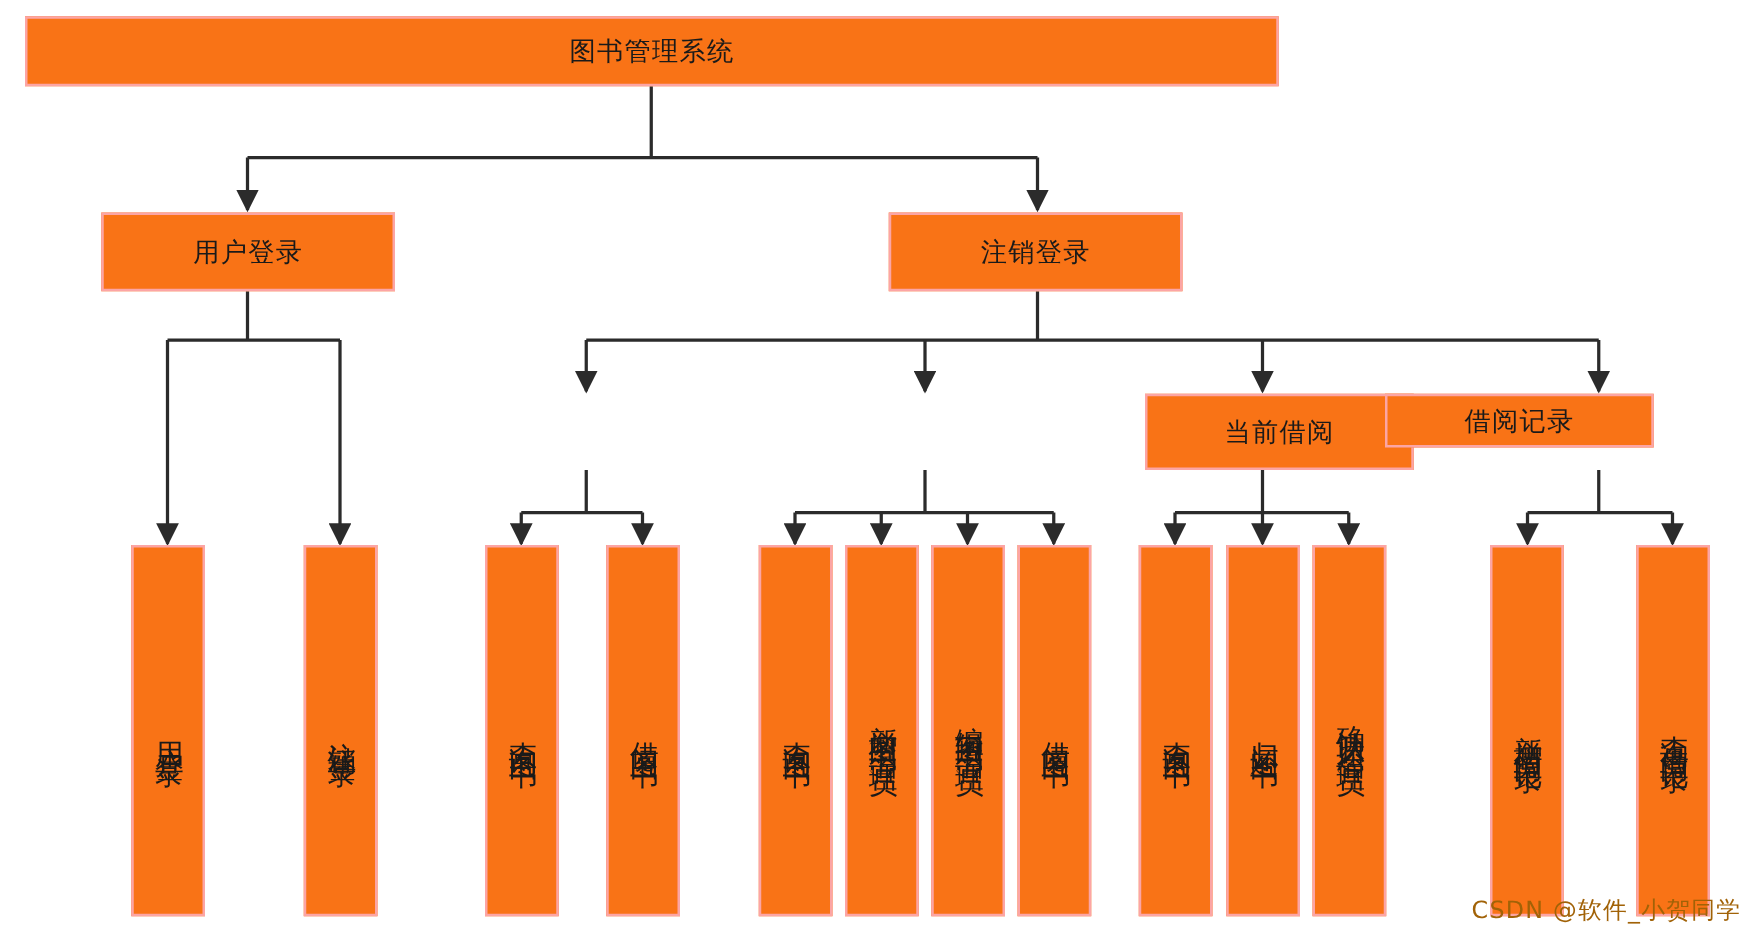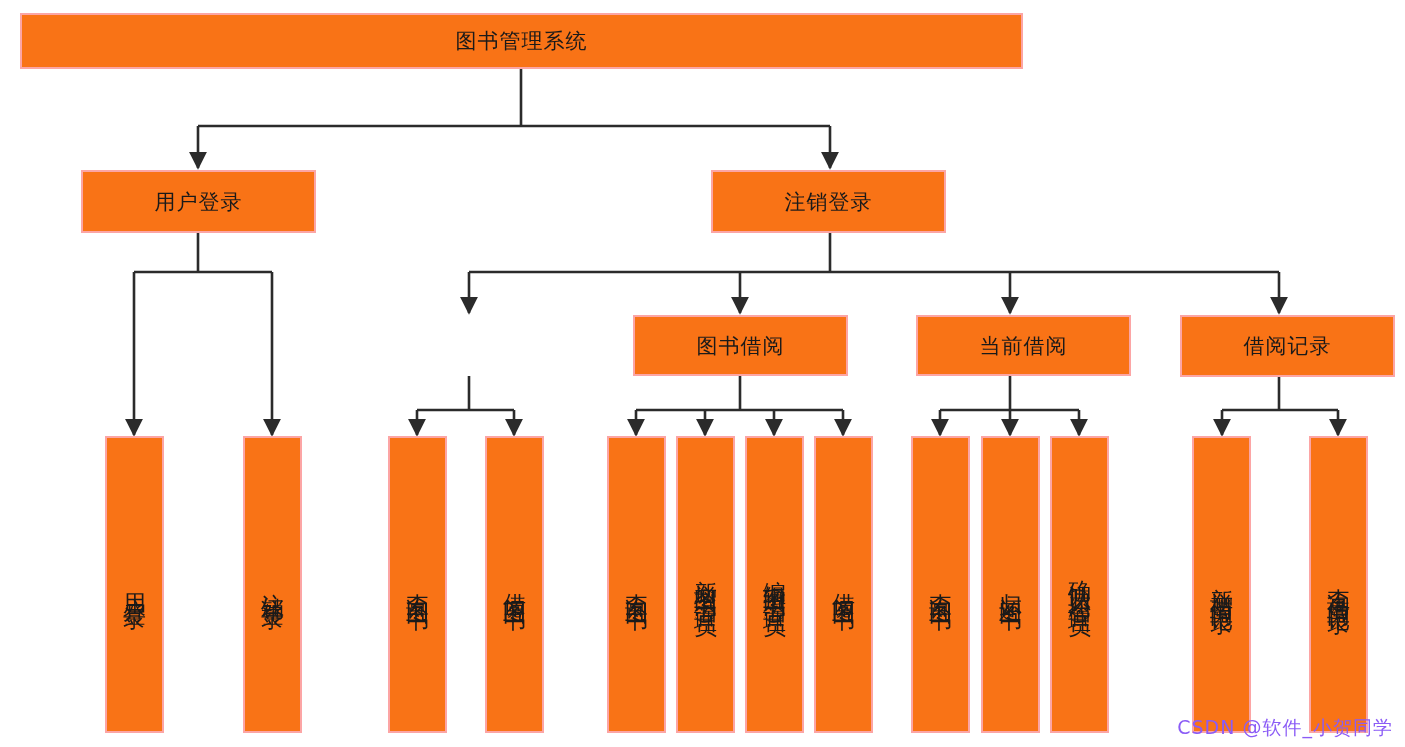--- a/index.html
+++ b/index.html
@@ -59,21 +59,21 @@
     letter-spacing: 5px;
     white-space: nowrap;
     text-align: center;
   }
   
   #watermark {
     position: absolute;
     right: 12px;
     bottom: 6px;
     font-size: 19px;
-    color: #8b5cf6;
+    color: #a16207;
     letter-spacing: 1px;
     white-space: nowrap;
     z-index: 3;
     pointer-events: none;
   }
 </style>
 </head>
 <body>
 
 <div id="canvas">
@@ -136,29 +136,26 @@
 
   <div class="node lvl1" style="left:81px; top:170px; width:235px; height:63px;">
     <span>用户登录</span>
   </div>
 
   <div class="node lvl1" style="left:711px; top:170px; width:235px; height:63px;">
     <span>注销登录</span>
   </div>
 
 
-  <div class="node lvl2" style="left:633px; top:315px; width:215px; height:61px;">
-    <span>图书借阅</span>
-  </div>
 
   <div class="node lvl2" style="left:902px; top:315px; width:215px; height:61px;margin-left:14px;">
     <span>当前借阅</span>
   </div>
 
-  <div class="node lvl2" style="left:1180px; top:315px; width:215px; height:62px;">
+  <div class="node lvl2" style="left:1108px; top:315px; width:215px; height:43px;">
     <span>借阅记录</span>
   </div>
 
   <div class="node leaf" style="left:105px; top:436px; width:59px; height:297px;">
     <span class="vtext">用户登录</span>
   </div>
 
   <div class="node leaf" style="left:243px; top:436px; width:59px; height:297px;">
     <span class="vtext">注销登录</span>
   </div>

